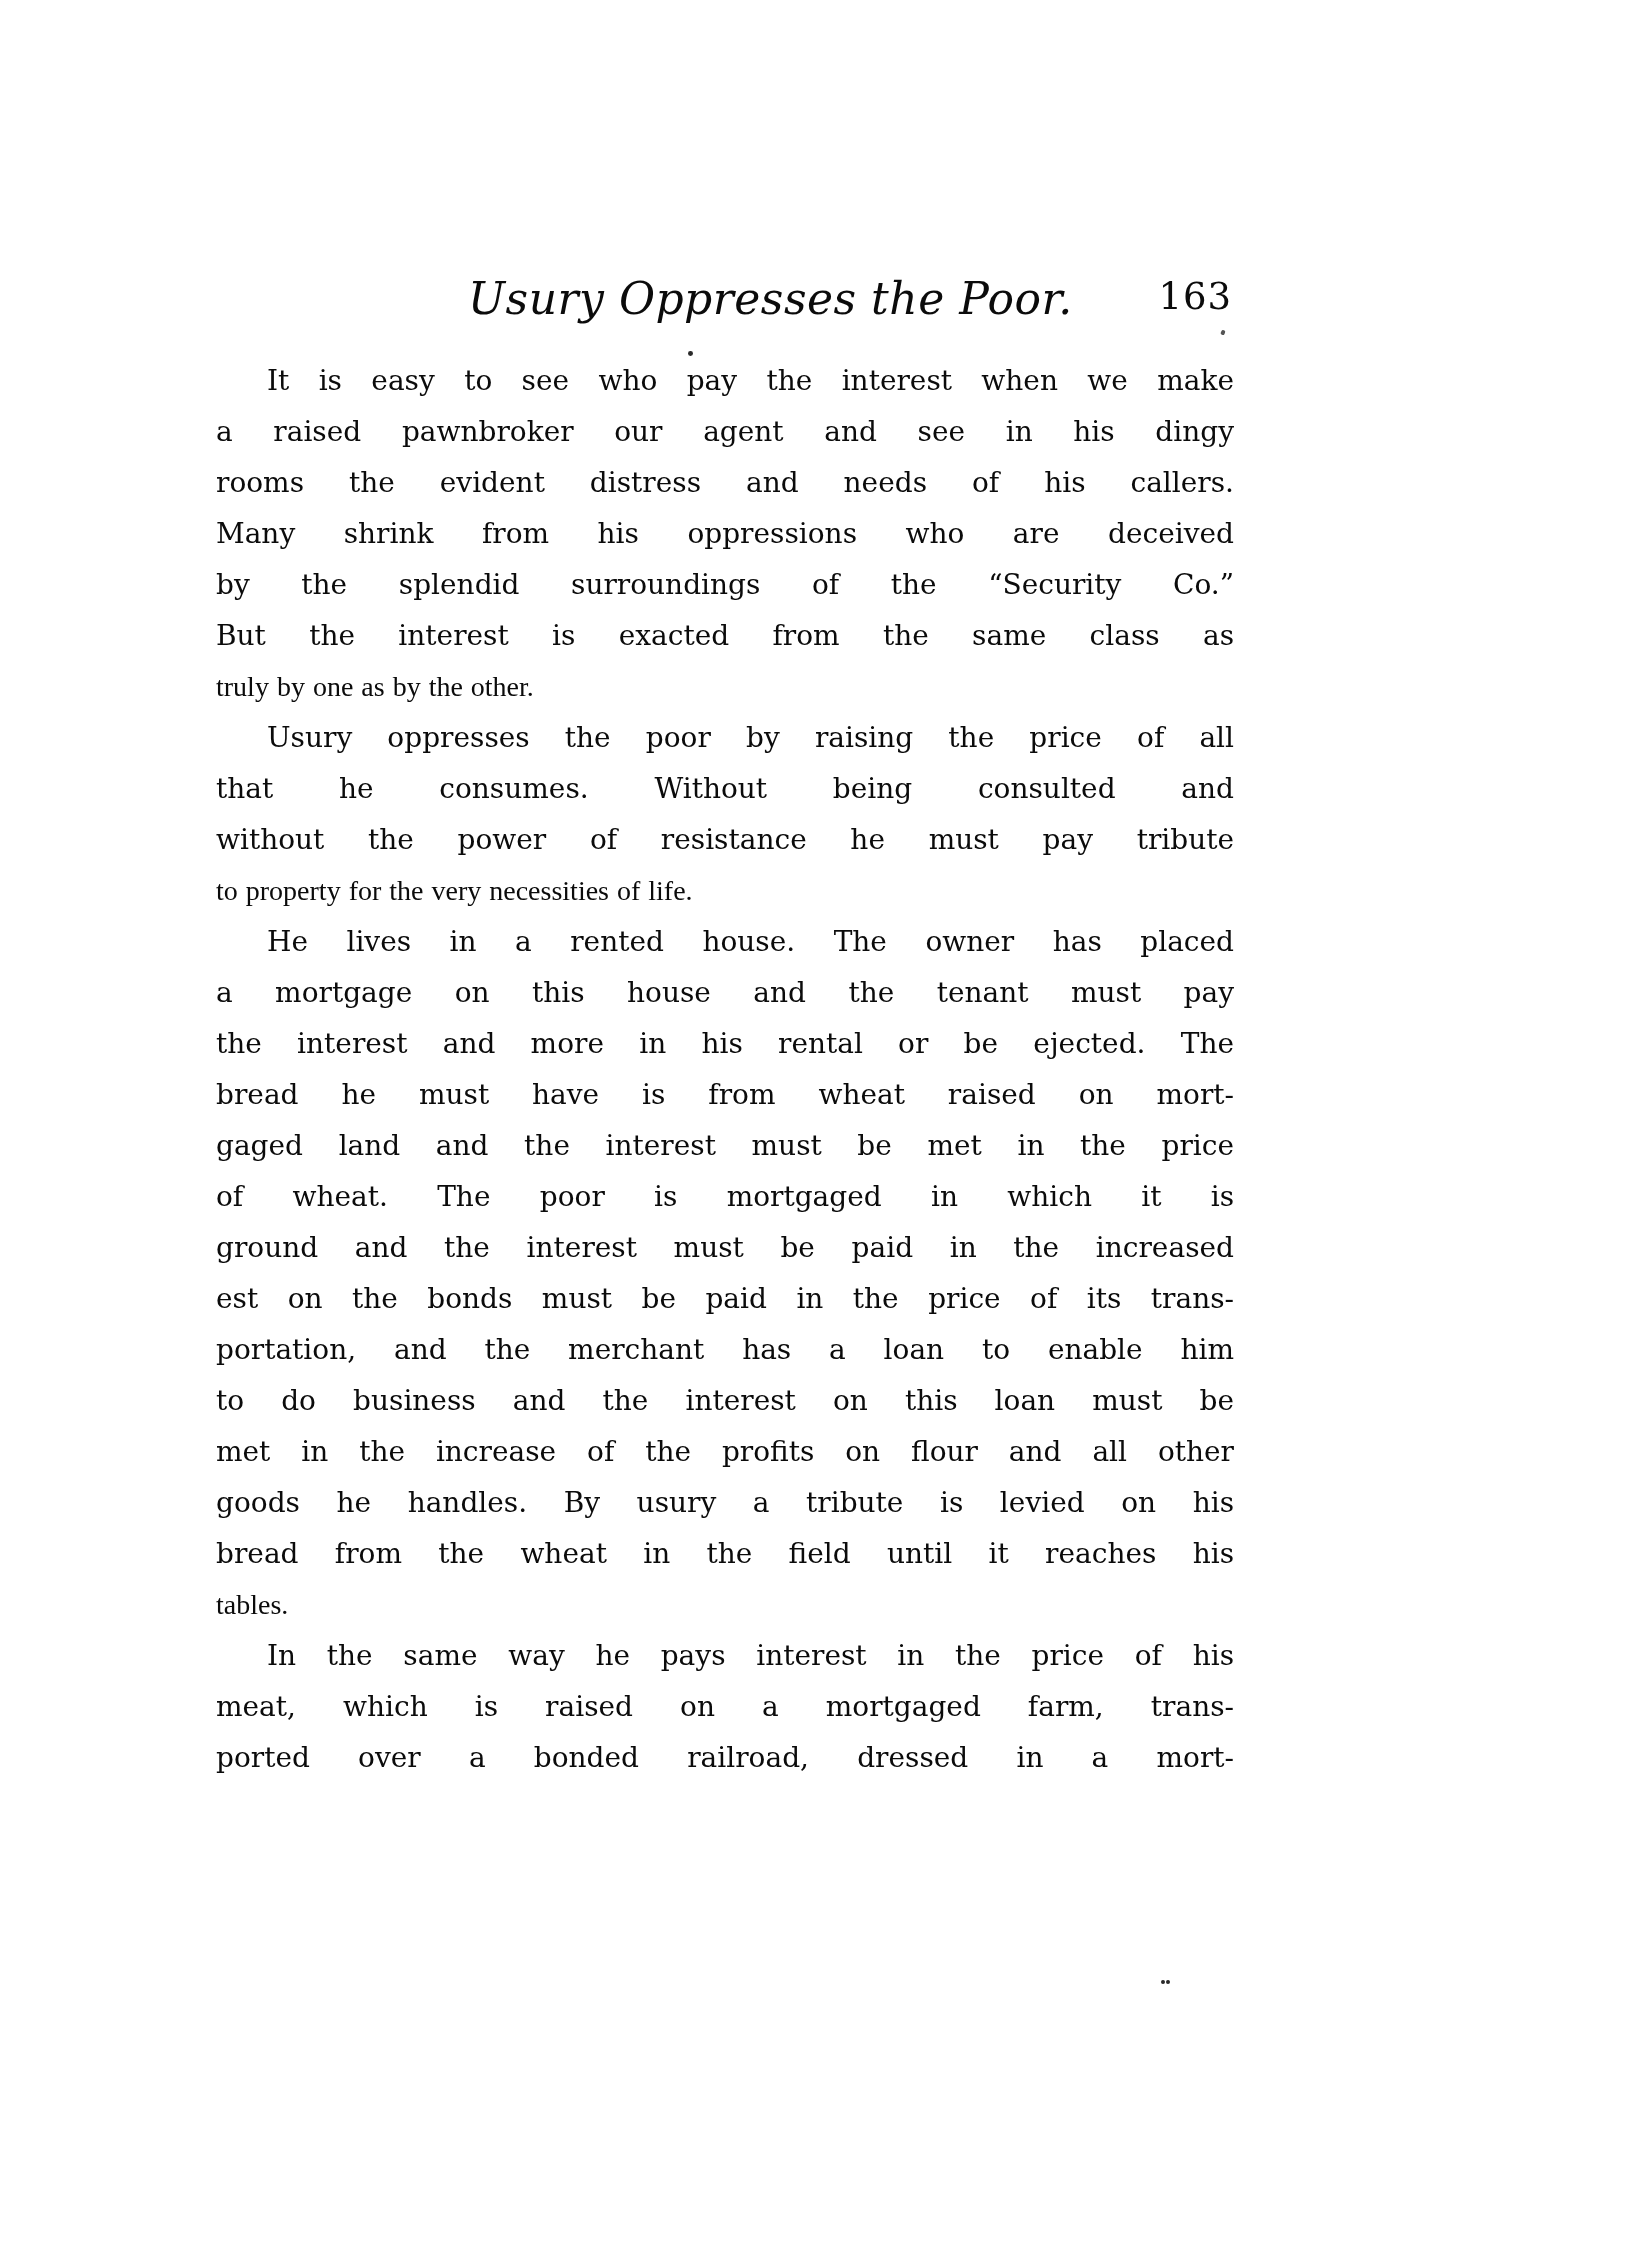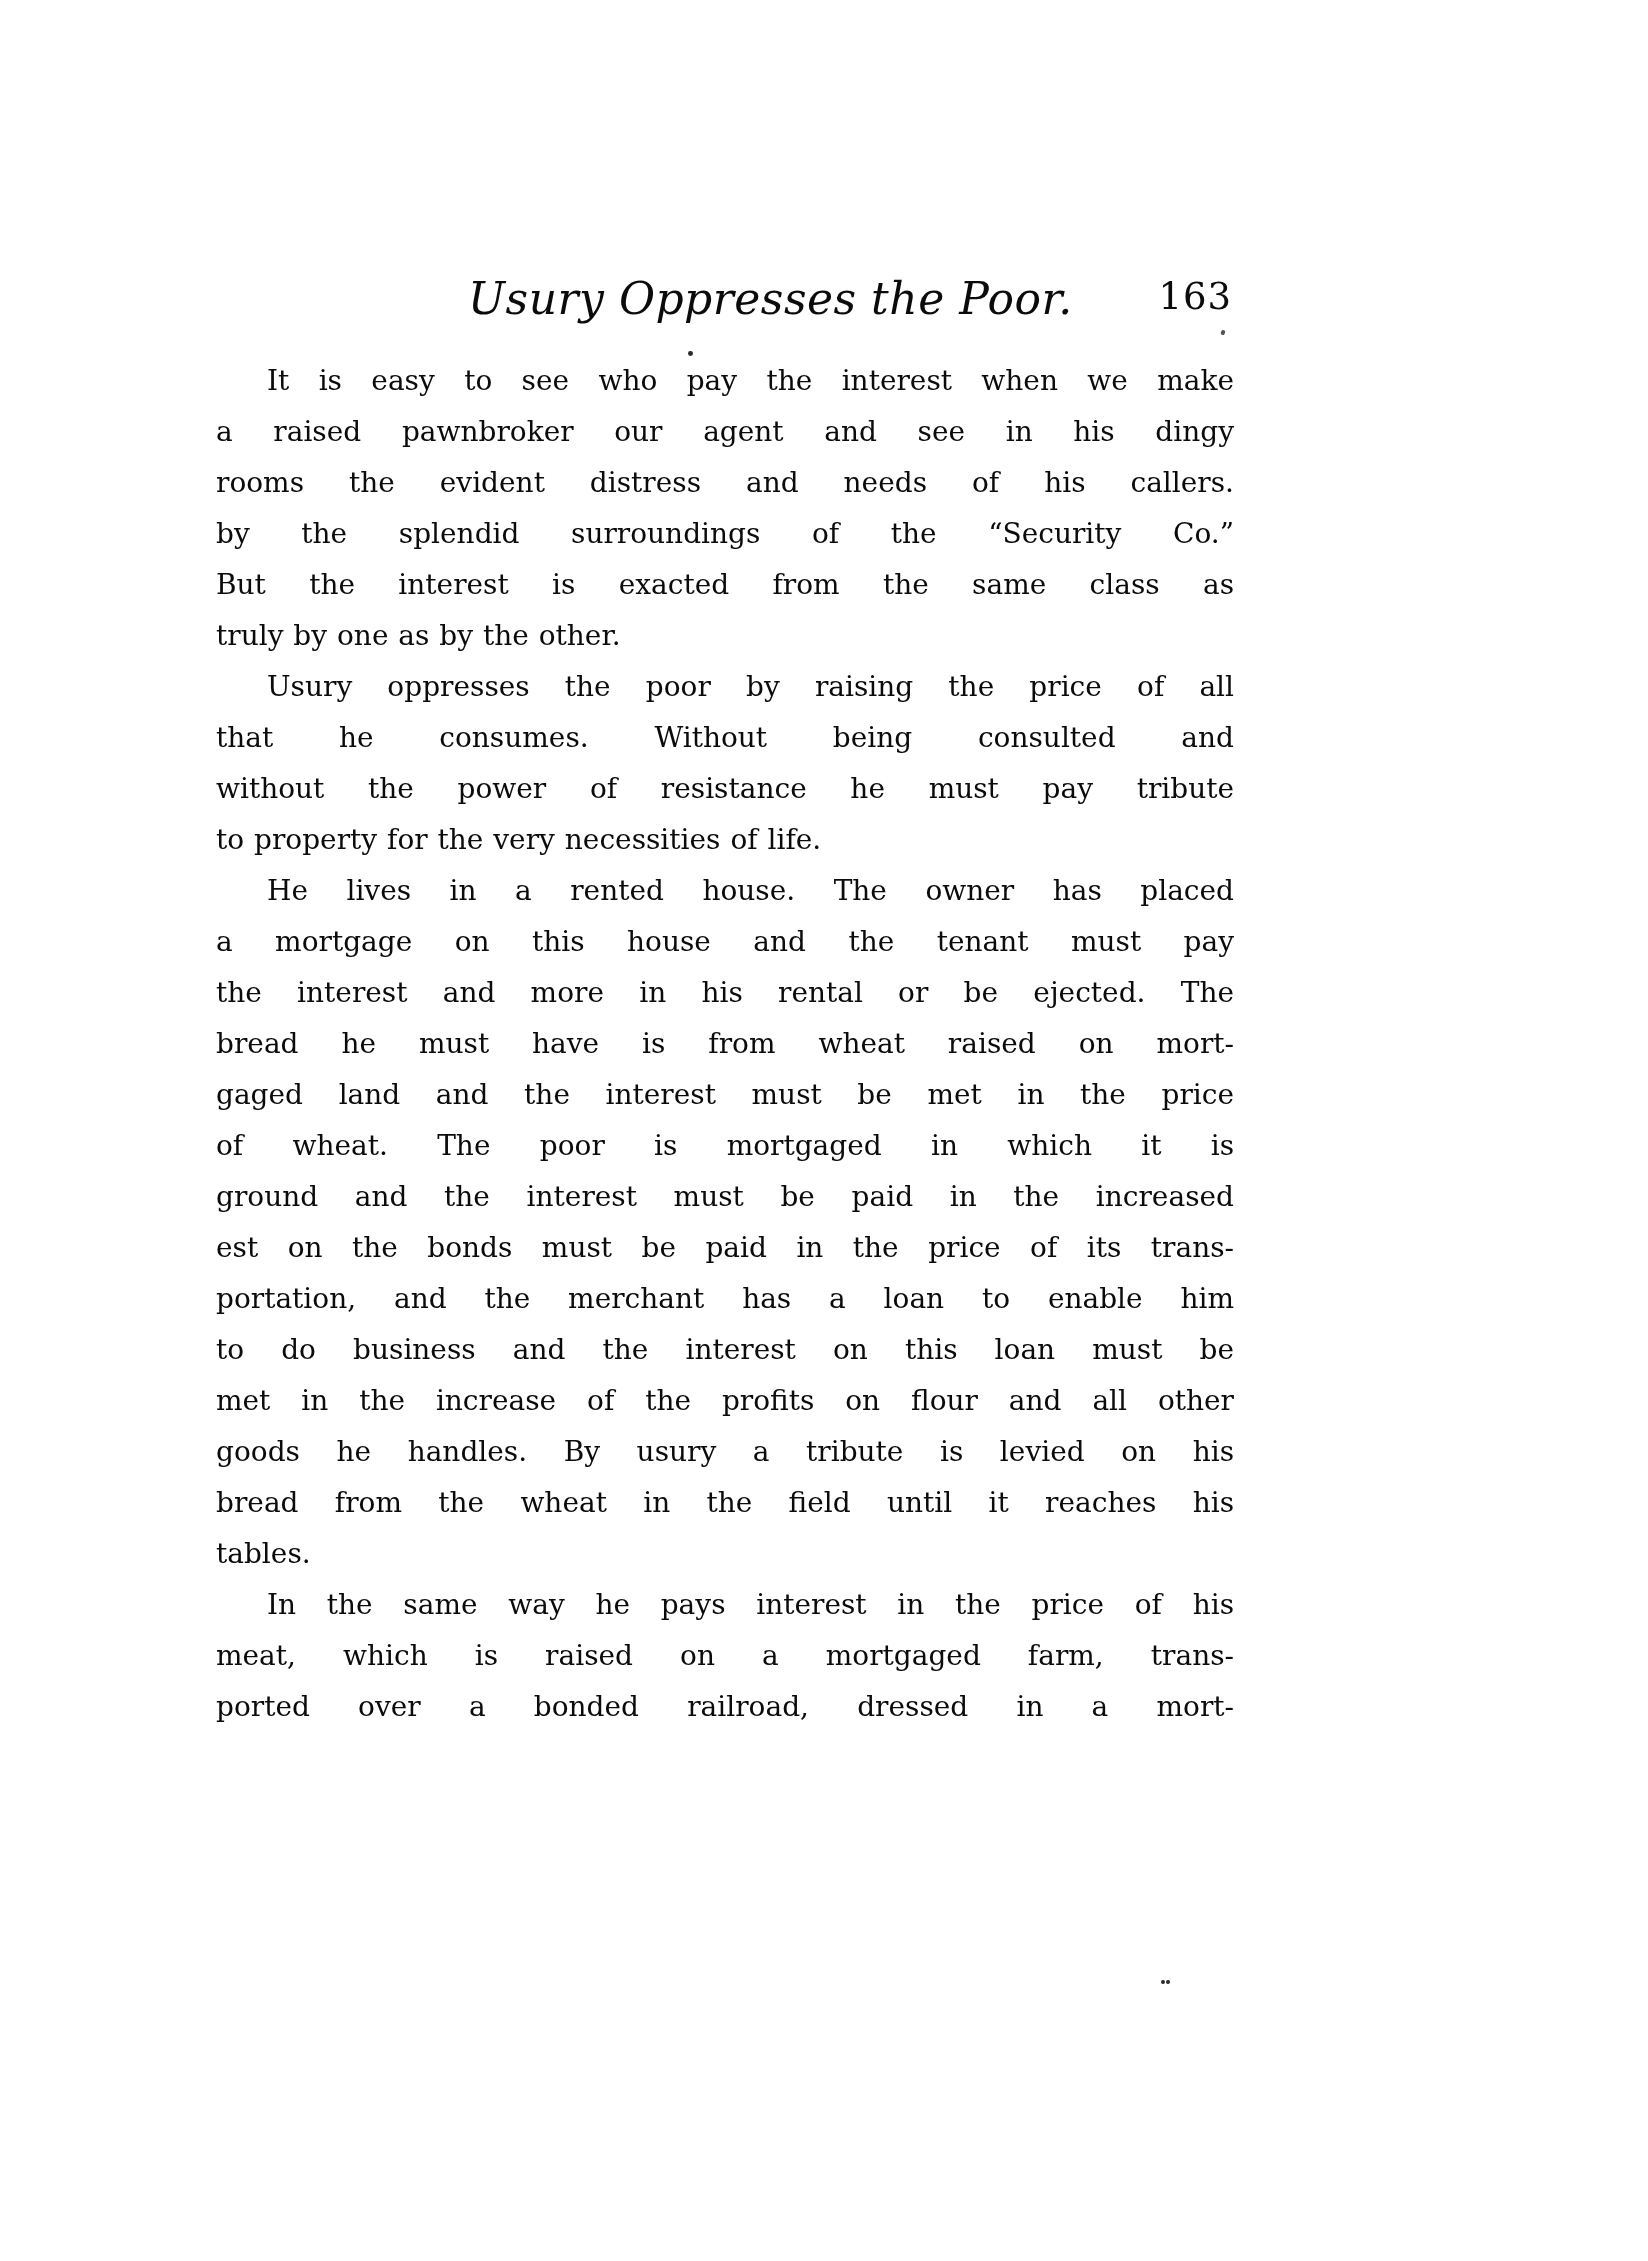--- a/index.html
+++ b/index.html
@@ -51,21 +51,21 @@
   }
   .line {
     font-size: 28px;
     line-height: 51px;
     text-align: justify;
     text-align-last: justify;
     text-justify: inter-word;
     word-spacing: 1px;
   }
   .line.indent { text-indent: 51px; }
-  .line.para-end { text-align-last: left; }
+  .line.para-end { text-align-last: left; font-family: Liberation Serif, serif; }
   
   .speck {
     position: absolute;
     background: #2a2a2a;
     border-radius: 50%;
   }
   .speck-a { left: 688px; top: 351px; width: 4.8px; height: 4.8px; }
   .speck-b { left: 1221px; top: 330px; width: 3.8px; height: 4.8px; background: #555; transform: rotate(25deg); border-radius: 1.9px; }
   .speck-c1 { left: 1161px; top: 1980px; width: 3.8px; height: 3.8px; }
   .speck-c2 { left: 1166px; top: 1980px; width: 3.8px; height: 3.8px; }
@@ -78,20 +78,21 @@
   <div class="running-header">
     <span class="running-title">Usury Oppresses the Poor.</span>
     <span class="page-number">163</span>
   </div>
 
   <div class="text-block">
 
     <div class="line indent">It is easy to see who pay the interest when we make</div>
     <div class="line">a raised pawnbroker our agent and see in his dingy</div>
     <div class="line">rooms the evident distress and needs of his callers.</div>
+    <div class="line">Many shrink from his oppressions who are deceived</div>
     <div class="line">by the splendid surroundings of the “Security Co.”</div>
     <div class="line">But the interest is exacted from the same class as</div>
     <div class="line para-end">truly by one as by the other.</div>
 
     <div class="line indent">Usury oppresses the poor by raising the price of all</div>
     <div class="line">that he consumes.  Without being consulted and</div>
     <div class="line">without the power of resistance he must pay tribute</div>
     <div class="line para-end">to property for the very necessities of life.</div>
 
     <div class="line indent">He lives in a rented house.  The owner has placed</div>

